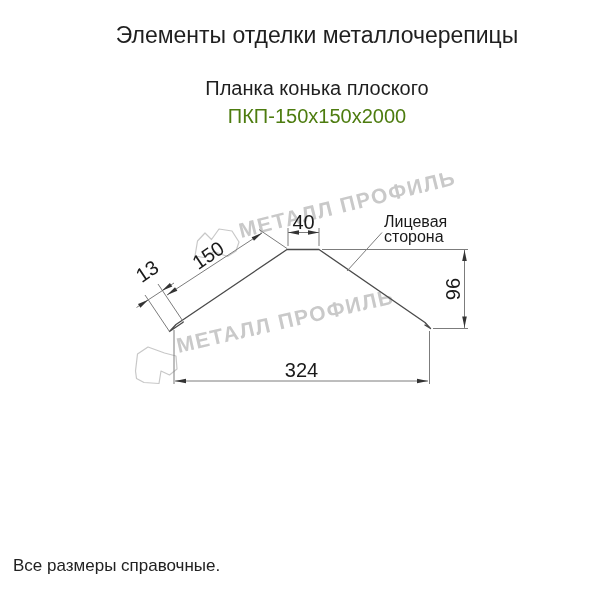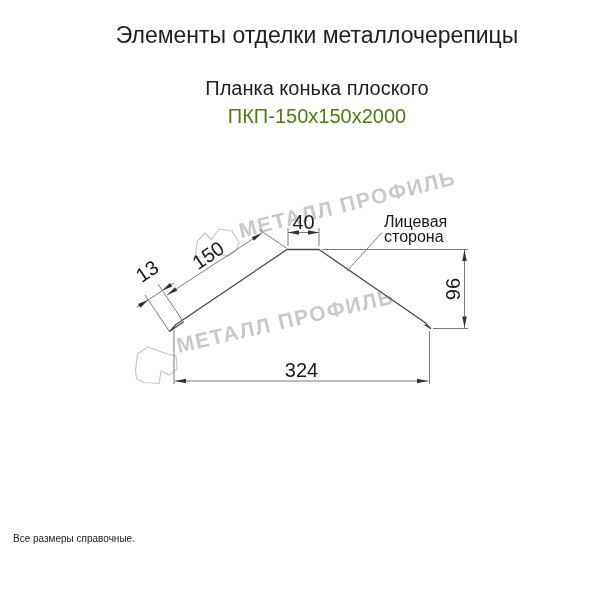--- a/index.html
+++ b/index.html
@@ -4,21 +4,21 @@
 <style>
   html,body{margin:0;padding:0;}
   body{
     width:600px;height:600px;background:#ffffff;position:relative;
     font-family:"Liberation Sans", sans-serif;color:#1a1a1a;overflow:hidden;
   }
   .hdr{position:absolute;left:0;width:600px;text-align:center;white-space:nowrap;padding-left:17px;}
   #title{top:22px;font-size:23px;color:#1f1f1f;}
   #subtitle{top:77px;font-size:20px;color:#1f1f1f;}
   #article{top:105px;font-size:20px;}
-  .notes{position:absolute;left:13px;top:532px;font-size:10px;line-height:14.5px;color:#222;}
+  .notes{position:absolute;left:13px;top:559px;font-size:17px;line-height:14.5px;color:#222;}
   svg{position:absolute;left:0;top:0;}
   .profile{stroke:#4a4a4a;stroke-width:1.3;fill:none;stroke-linejoin:round;}
   .thin{stroke:#7c7c7c;stroke-width:1;fill:none;}
   .arrow{fill:#333;stroke:none;}
   .dimtext{font-size:20px;fill:#1a1a1a;}
   .lbltext{font-size:16px;fill:#1a1a1a;}
   .wm{font-size:21px;font-weight:bold;letter-spacing:1.5px;}
   .cloud{stroke:#c8c8c8;stroke-width:1.2;fill:none;stroke-linejoin:round;}
 </style>
 </head>

